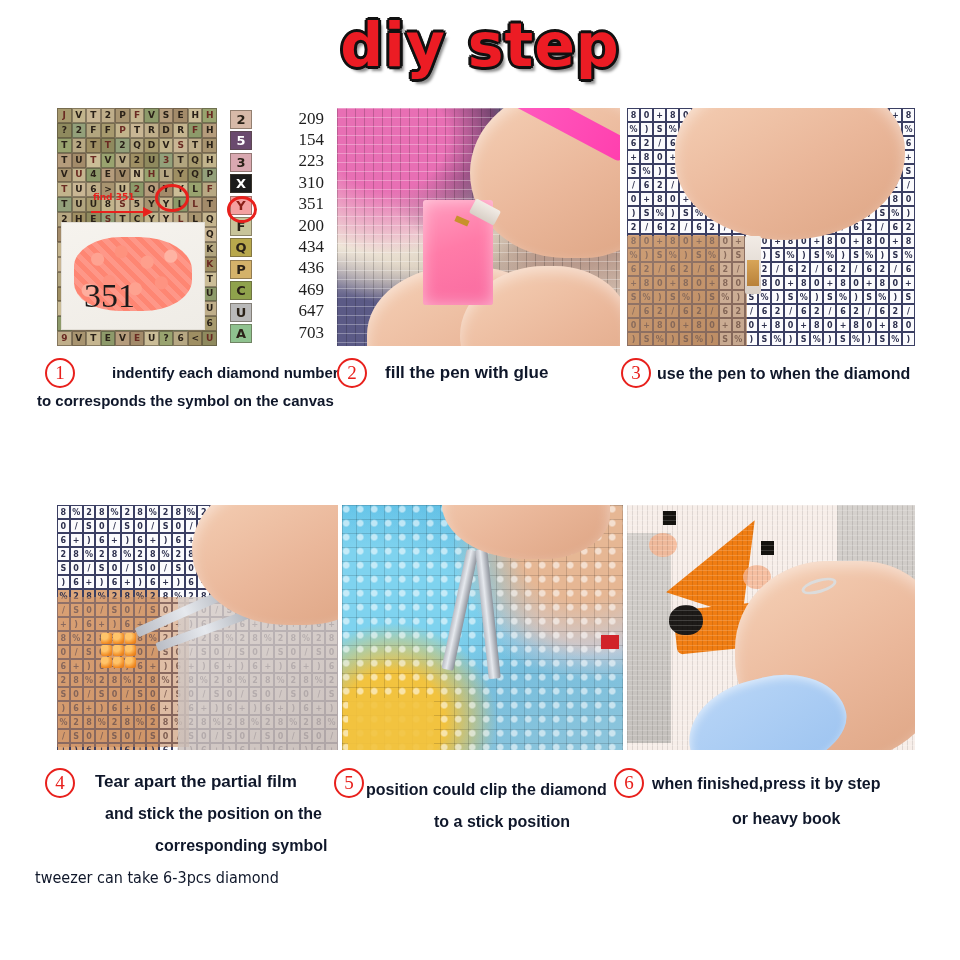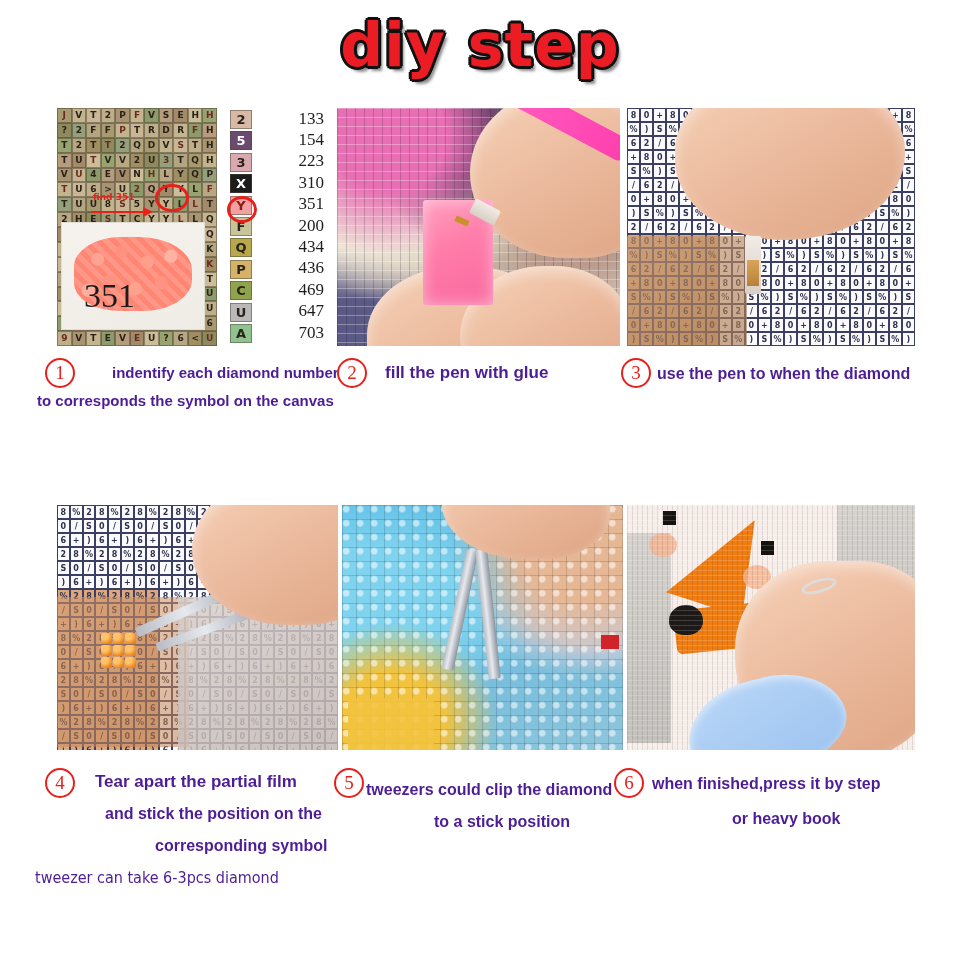--- a/index.html
+++ b/index.html
@@ -311,21 +311,21 @@
     border: 2px solid #e8201c;
     border-radius: 50%;
     color: #e8201c;
     font-size: 19px;
     display: flex; align-items: center; justify-content: center;
     font-family: "Liberation Serif", serif;
   }
   .cap-line {
     font-size: 15px;
     font-weight: bold;
-    color: #4c1d95;
+    color: #0f172a;
     white-space: nowrap;
     line-height: 26px;
     font-family: "Liberation Sans", sans-serif;
   }
   .cap-line.thin {
     font-weight: normal;
     font-family: "DejaVu Sans Condensed", "Liberation Sans", sans-serif;
     font-size: 16px;
   }
 </style>
@@ -533,21 +533,21 @@
           <div class="legend-sym" style="background: rgb(244, 160, 160); color: rgb(138, 32, 24);">Y</div>
           <div class="legend-sym" style="background: rgb(200, 196, 154); color: rgb(43, 34, 24);">F</div>
           <div class="legend-sym" style="background: rgb(184, 168, 76); color: rgb(43, 34, 24);">Q</div>
           <div class="legend-sym" style="background: rgb(212, 178, 106); color: rgb(43, 34, 24);">P</div>
           <div class="legend-sym" style="background: rgb(143, 162, 76); color: rgb(43, 34, 24);">C</div>
           <div class="legend-sym" style="background: rgb(185, 185, 185); color: rgb(43, 34, 24);">U</div>
           <div class="legend-sym" style="background: rgb(143, 194, 143); color: rgb(43, 34, 24);">A</div>
         </div>
 
       <div class="num-col" id="num-col">
-          <div class="num-item">133</div>
+          <div class="num-item">209</div>
           <div class="num-item">154</div>
           <div class="num-item">223</div>
           <div class="num-item">310</div>
           <div class="num-item">351</div>
           <div class="num-item">200</div>
           <div class="num-item">434</div>
           <div class="num-item">436</div>
           <div class="num-item">469</div>
           <div class="num-item">647</div>
           <div class="num-item">703</div>
@@ -1438,21 +1438,21 @@
 <div class="caption-block" style="left:45px; top:768px;">
   <div class="step-circle">4</div>
   <div class="cap-line" style="position:absolute; left:50px; top:1px; font-size:17px;">Tear apart the partial film</div>
   <div class="cap-line" style="position:absolute; left:60px; top:33px; font-size:16px;">and stick the position on the</div>
   <div class="cap-line" style="position:absolute; left:110px; top:65px; font-size:16px;">corresponding symbol</div>
   <div class="cap-line thin" style="position:absolute; left:-10px; top:97px;">tweezer can take 6-3pcs diamond</div>
 </div>
 
 <div class="caption-block" style="left:334px; top:768px;">
   <div class="step-circle">5</div>
-  <div class="cap-line" style="position:absolute; left:32px; top:9px; font-size:16px;">tweezers could clip the diamond</div>
+  <div class="cap-line" style="position:absolute; left:32px; top:9px; font-size:16px;">position could clip the diamond</div>
   <div class="cap-line" style="position:absolute; left:100px; top:41px; font-size:16px;">to a stick position</div>
 </div>
 
 <div class="caption-block" style="left:614px; top:768px;">
   <div class="step-circle">6</div>
   <div class="cap-line" style="position:absolute; left:38px; top:3px; font-size:16px;">when finished,press it by step</div>
   <div class="cap-line" style="position:absolute; left:118px; top:38px; font-size:16px;">or heavy book</div>
 </div>
 
 </body></html>

